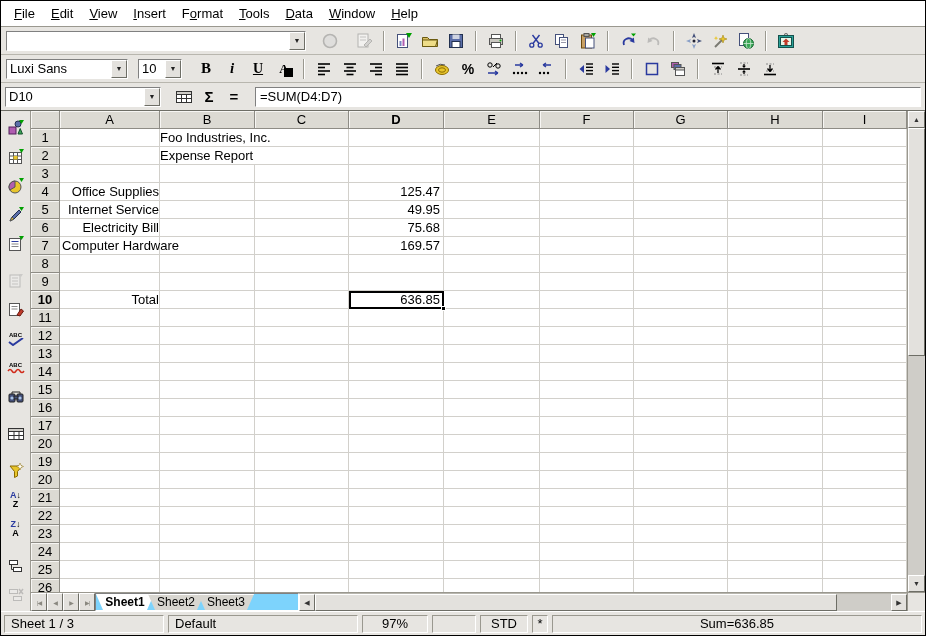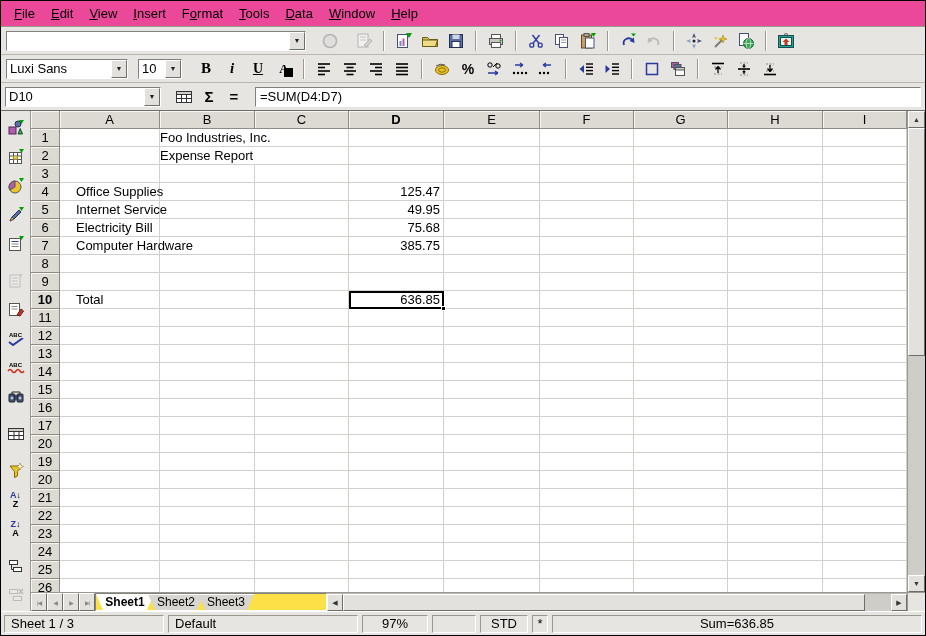--- a/index.html
+++ b/index.html
@@ -3,21 +3,21 @@
 <meta charset="utf-8">
 <style>
   * { box-sizing: border-box; margin: 0; padding: 0; }
   html,body { background:#777; }
   #window{
     width:926px; height:636px; border:1px solid #000; background:#e7e5e1;
     font-family:"Liberation Sans", sans-serif; font-size:13px; color:#000;
     display:flex; flex-direction:column; position:relative; overflow:hidden;
   }
   
-  .menubar{ height:26px; background:#ec4899; border-bottom:1px solid #9a988f;
+  .menubar{ height:26px; background:#ffffff; border-bottom:1px solid #9a988f;
     display:flex; align-items:center; padding-left:5px; flex:none; }
   .menu-item{ padding:3px 8px; cursor:default; }
   .menu-item u{ text-decoration:underline; }
   
   .toolbar{ height:28px; background:#e7e5e1; border-bottom:1px solid #b8b6ae;
     display:flex; align-items:center; padding:0 5px; flex:none; gap:2px; }
   .tb-btn{ width:24px; height:24px; border:1px solid transparent; background:transparent;
     display:flex; align-items:center; justify-content:center; flex:none; }
   .tb-sep{ width:2px; height:20px; border-left:1px solid #9a988f; border-right:1px solid #fff; margin:0 5px; flex:none;}
   .combo{ height:20px; background:#fff; border:1px solid; border-color:#808080 #fff #fff #808080;
@@ -51,37 +51,37 @@
   .gridwrap{ flex:1; overflow:hidden; background:#fff; position:relative;}
   #grid{ display:grid; grid-auto-rows:18px; }
   .grid-corner{ background:#dcdad3; border-right:1px solid #8e8c85; border-bottom:1px solid #8e8c85;
     box-shadow:inset 1px 1px 0 #f7f6f3; }
   .col-header,.row-header{ background:#dcdad3; border-right:1px solid #8e8c85; border-bottom:1px solid #8e8c85;
     box-shadow:inset 1px 1px 0 #f7f6f3; display:flex; align-items:center; justify-content:center;
     font-size:13px; cursor:default; }
   .hdr-active{ font-weight:bold; }
   .cell{ border-right:1px solid #d2d0cb; border-bottom:1px solid #d2d0cb; background:#fff;
     font-size:13px; line-height:17px; white-space:nowrap; position:relative; cursor:cell;}
-  .cell.al-l{ padding-left:16px; overflow:visible; z-index:1;}
+  .cell.al-l{ padding-left:2px; overflow:visible; z-index:1;text-align:right;}
   .cell.al-r{ text-align:right; padding-right:3px;}
   .cell.merged-center{ text-align:left; }
   .cell.selected{ outline:2px solid #000; outline-offset:-2px; z-index:2;}
   .fill-handle{ position:absolute; right:-3px; bottom:-3px; width:5px; height:5px; background:#000; border:1px solid #fff; z-index:3;}
   
   .vscroll{ width:18px; flex:none; background:#cfcdc8; display:flex; flex-direction:column; border-left:1px solid #9a988f;}
   .scroll-btn{ height:17px; width:100%; background:#e3e1dd; border:1px solid; border-color:#fff #6e6e66 #6e6e66 #fff;
     font-size:7px; color:#333; display:flex; align-items:center; justify-content:center; flex:none;}
   .v-thumb{ height:228px; background:#e3e1dd; border:1px solid; border-color:#fff #6e6e66 #6e6e66 #fff; flex:none;}
   .v-track{ flex:1; }
   
   .tabbar{ height:18px; flex:none; display:flex; align-items:stretch; background:#e7e5e1;}
   .tabnav{ display:flex; align-items:stretch; flex:none;}
   .tabnav-btn{ width:16px; background:#e3e1dd; border:1px solid; border-color:#fff #6e6e66 #6e6e66 #fff;
     font-size:6px; color:#8a8880; display:flex; align-items:center; justify-content:center; letter-spacing:-1px; flex:none;}
-  .tabstrip{ width:232px; flex:none; background:#fde047; border:1px solid; border-color:#808080 #fff #fff #808080;
+  .tabstrip{ width:204px; flex:none; background:#7dd3fc; border:1px solid; border-color:#808080 #fff #fff #808080;
     display:flex; align-items:stretch; overflow:hidden;}
   .sheet-tab{ clip-path:polygon(0 0,100% 0,calc(100% - 7px) 100%,7px 100%);
     display:flex; align-items:center; justify-content:center; font-size:12px; padding:0 4px; margin-right:-6px; flex:none; cursor:default;}
   .sheet-tab.active{ background:#fff; font-weight:bold; }
   .sheet-tab.inactive{ background:#d8d6d0; box-shadow:inset 0 1px 0 #fff;}
   .hscroll{ flex:1; display:flex; align-items:stretch; background:#cfcdc8; border-top:1px solid #b8b6ae; min-width:0;}
   .h-btn{ width:16px; background:#e3e1dd; border:1px solid; border-color:#fff #6e6e66 #6e6e66 #fff;
     font-size:7px; color:#333; display:flex; align-items:center; justify-content:center; flex:none;}
   .h-thumb{ width:522px; background:#e3e1dd; border:1px solid; border-color:#fff #6e6e66 #6e6e66 #fff; flex:none;}
   .h-track{ flex:1;}
@@ -663,21 +663,21 @@
               <div class="cell al-r">75.68</div>
               <div class="cell"></div>
               <div class="cell"></div>
               <div class="cell"></div>
               <div class="cell"></div>
               <div class="cell"></div>
               <div class="row-header">7</div>
               <div class="cell al-l">Computer Hardware</div>
               <div class="cell"></div>
               <div class="cell"></div>
-              <div class="cell al-r">385.75</div>
+              <div class="cell al-r">169.57</div>
               <div class="cell"></div>
               <div class="cell"></div>
               <div class="cell"></div>
               <div class="cell"></div>
               <div class="cell"></div>
               <div class="row-header">8</div>
               <div class="cell"></div>
               <div class="cell"></div>
               <div class="cell"></div>
               <div class="cell"></div>

